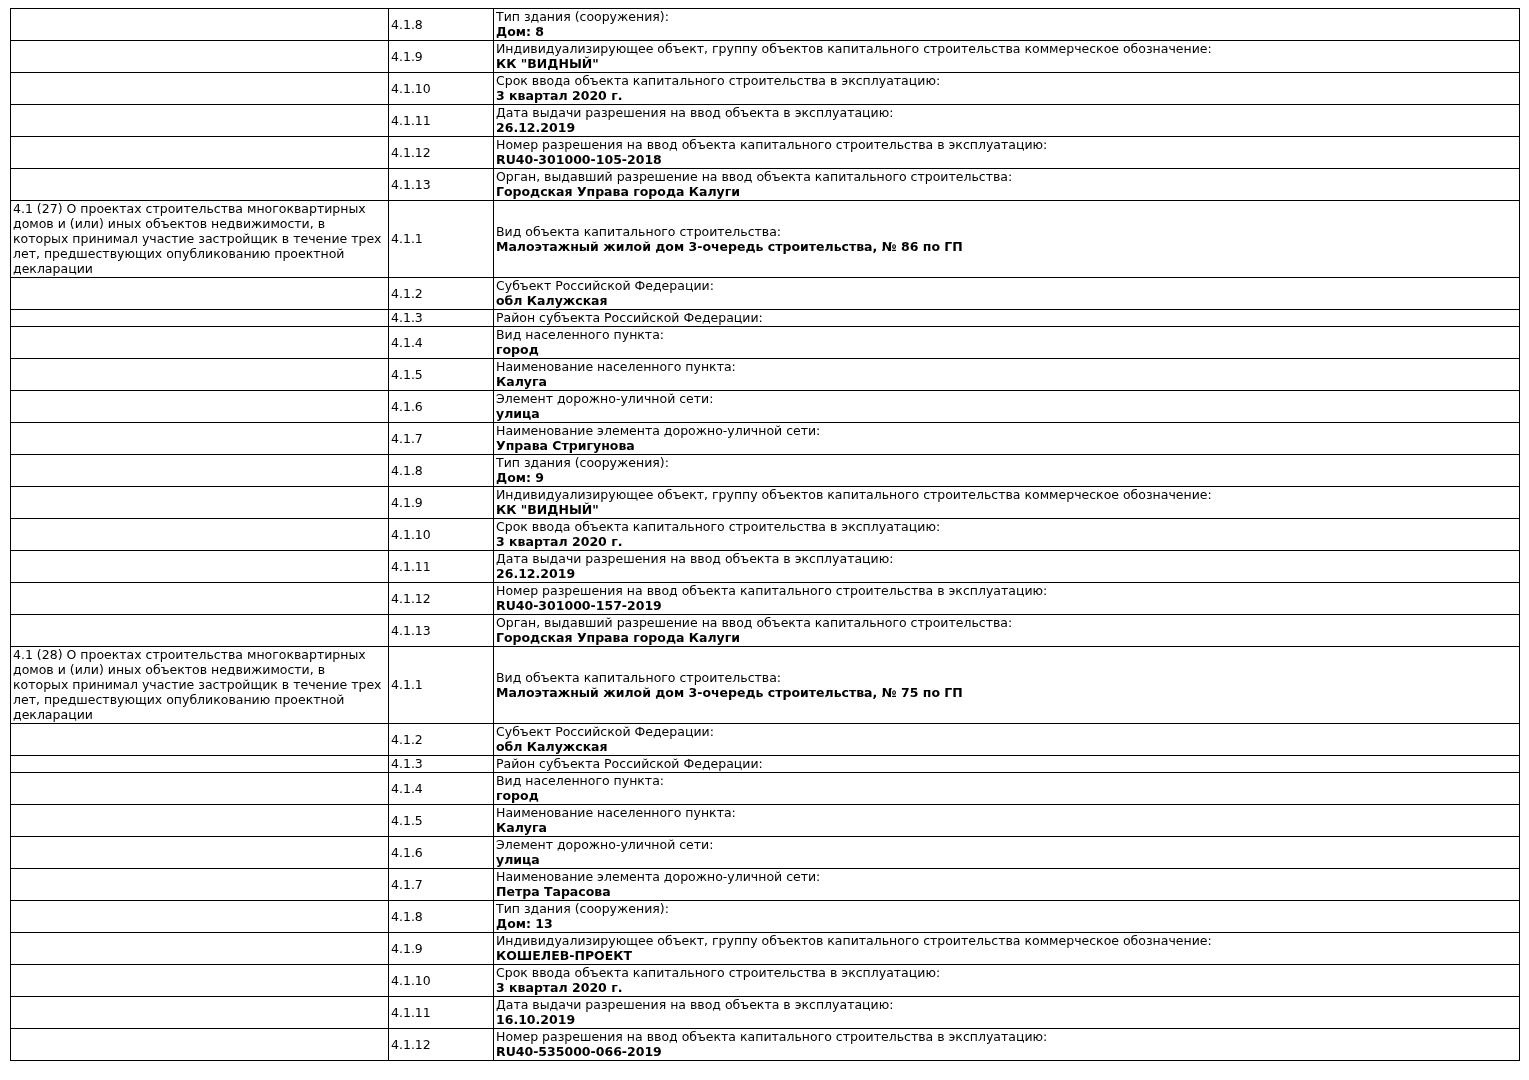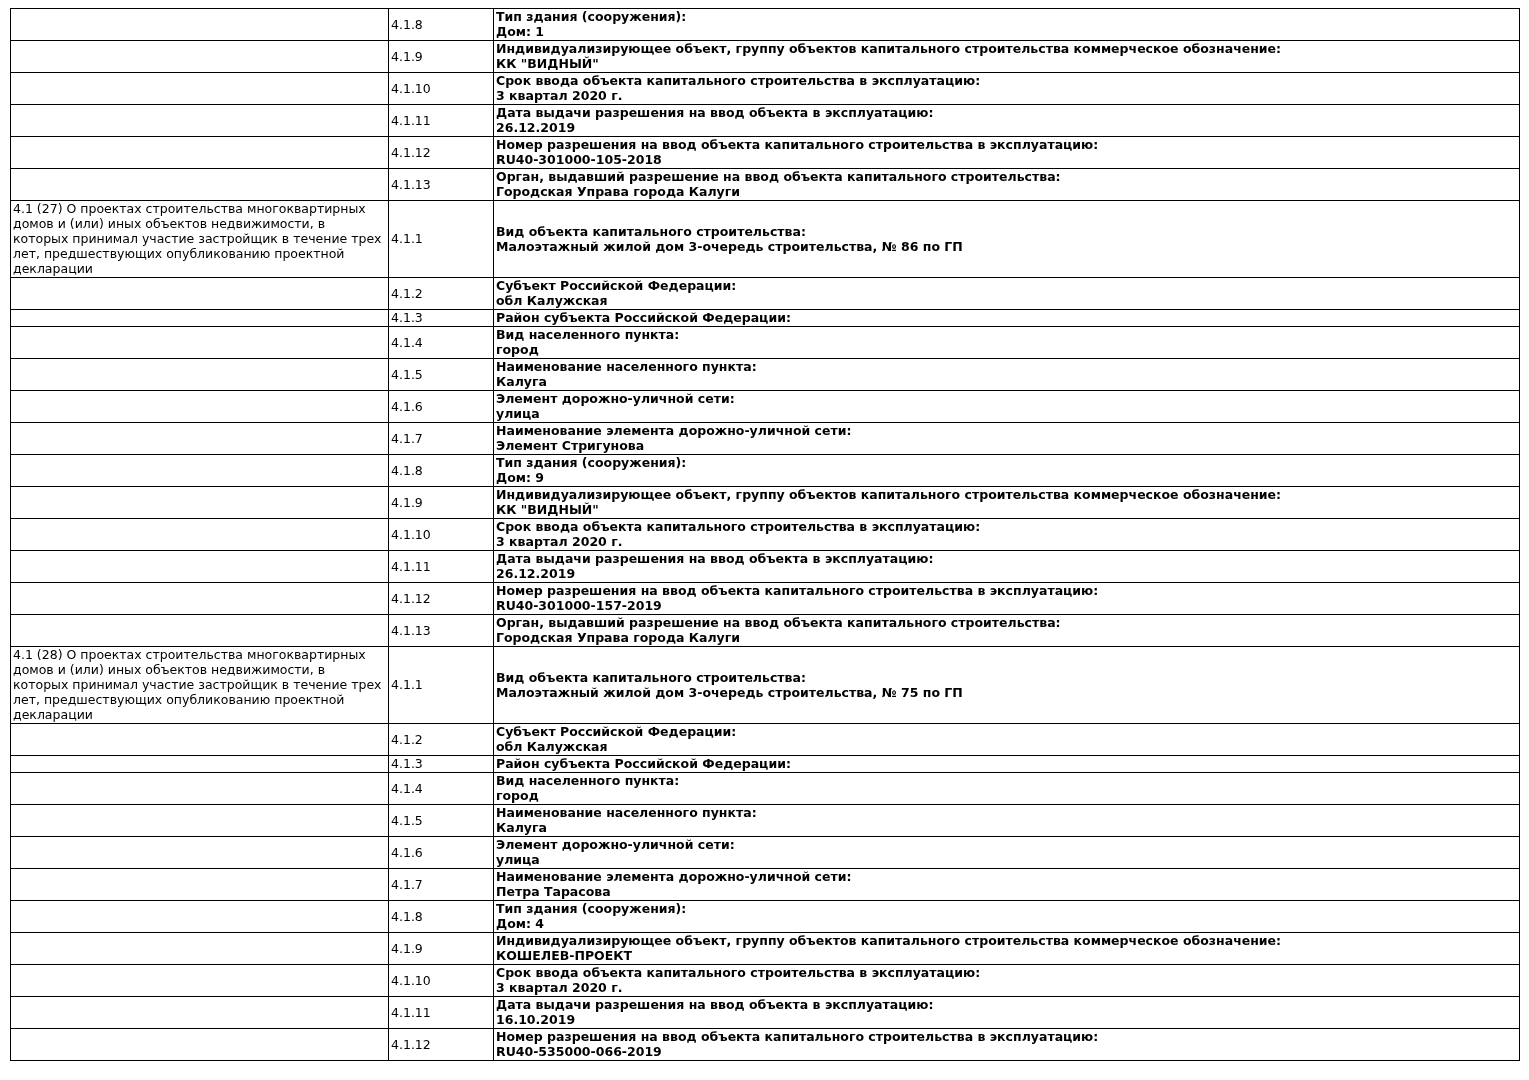--- a/index.html
+++ b/index.html
@@ -35,41 +35,41 @@
     padding-top: 0;
     margin-top: 44px;
   }
   td.col-code {
     width: 105px;
   }
   td.col-content {
     
   }
   .field-label {
-    font-weight: bold;
+    font-weight: normal;
   }
   .field-value {
     font-weight: bold;
   }
   .section-title {
     font-weight: normal;
   }
 </style>
 </head>
 <body>
 
 <div class="page">
   <table class="declaration">
     <tbody id="declaration-tbody">
         <tr>
           <td class="col-section"></td>
           <td class="col-code">4.1.8</td>
           <td class="col-content">
             <div class="field-label">Тип здания (сооружения):</div>
-            <div class="field-value">Дом: 1</div>
+            <div class="field-value">Дом: 8</div>
           </td>
         </tr>
         <tr>
           <td class="col-section"></td>
           <td class="col-code">4.1.9</td>
           <td class="col-content">
             <div class="field-label">Индивидуализирующее объект, группу объектов капитального строительства коммерческое обозначение:</div>
             <div class="field-value">КК "ВИДНЫЙ"</div>
           </td>
         </tr>
@@ -150,21 +150,21 @@
           <td class="col-content">
             <div class="field-label">Элемент дорожно-уличной сети:</div>
             <div class="field-value">улица</div>
           </td>
         </tr>
         <tr>
           <td class="col-section"></td>
           <td class="col-code">4.1.7</td>
           <td class="col-content">
             <div class="field-label">Наименование элемента дорожно-уличной сети:</div>
-            <div class="field-value">Элемент Стригунова</div>
+            <div class="field-value">Управа Стригунова</div>
           </td>
         </tr>
         <tr>
           <td class="col-section"></td>
           <td class="col-code">4.1.8</td>
           <td class="col-content">
             <div class="field-label">Тип здания (сооружения):</div>
             <div class="field-value">Дом: 9</div>
           </td>
         </tr>
@@ -261,21 +261,21 @@
           <td class="col-content">
             <div class="field-label">Наименование элемента дорожно-уличной сети:</div>
             <div class="field-value">Петра Тарасова</div>
           </td>
         </tr>
         <tr>
           <td class="col-section"></td>
           <td class="col-code">4.1.8</td>
           <td class="col-content">
             <div class="field-label">Тип здания (сооружения):</div>
-            <div class="field-value">Дом: 4</div>
+            <div class="field-value">Дом: 13</div>
           </td>
         </tr>
         <tr>
           <td class="col-section"></td>
           <td class="col-code">4.1.9</td>
           <td class="col-content">
             <div class="field-label">Индивидуализирующее объект, группу объектов капитального строительства коммерческое обозначение:</div>
             <div class="field-value">КОШЕЛЕВ-ПРОЕКТ</div>
           </td>
         </tr>

